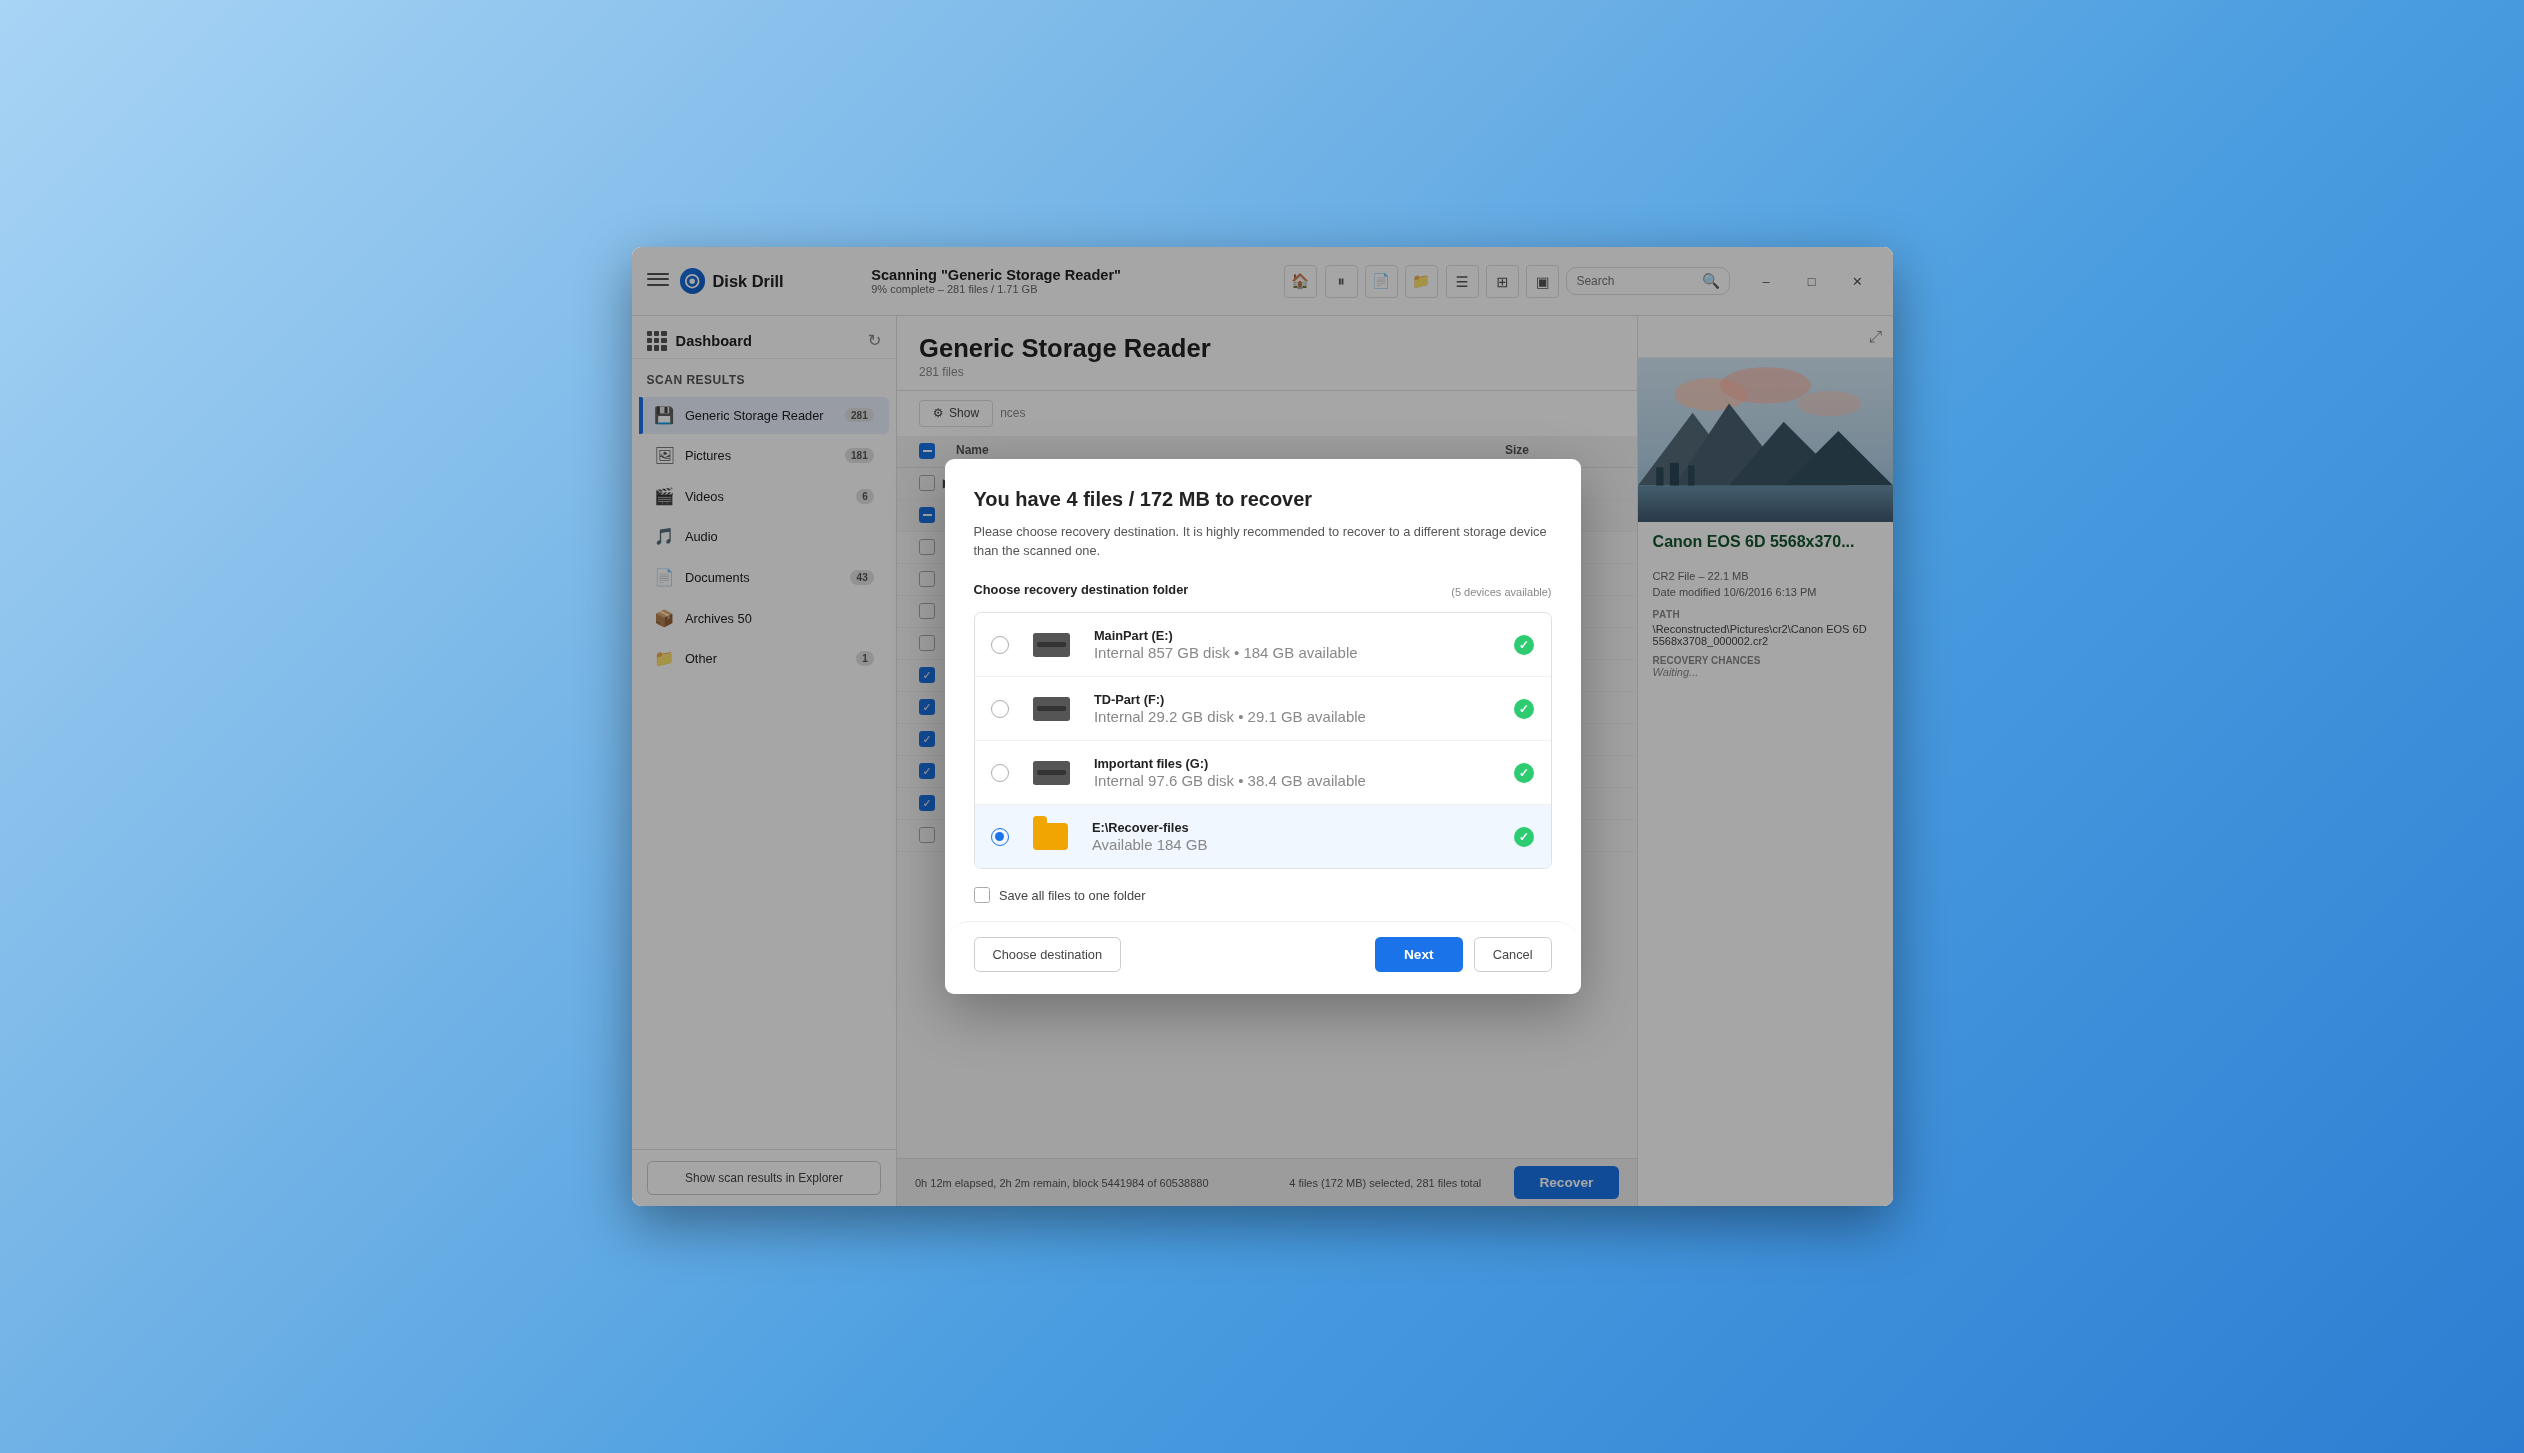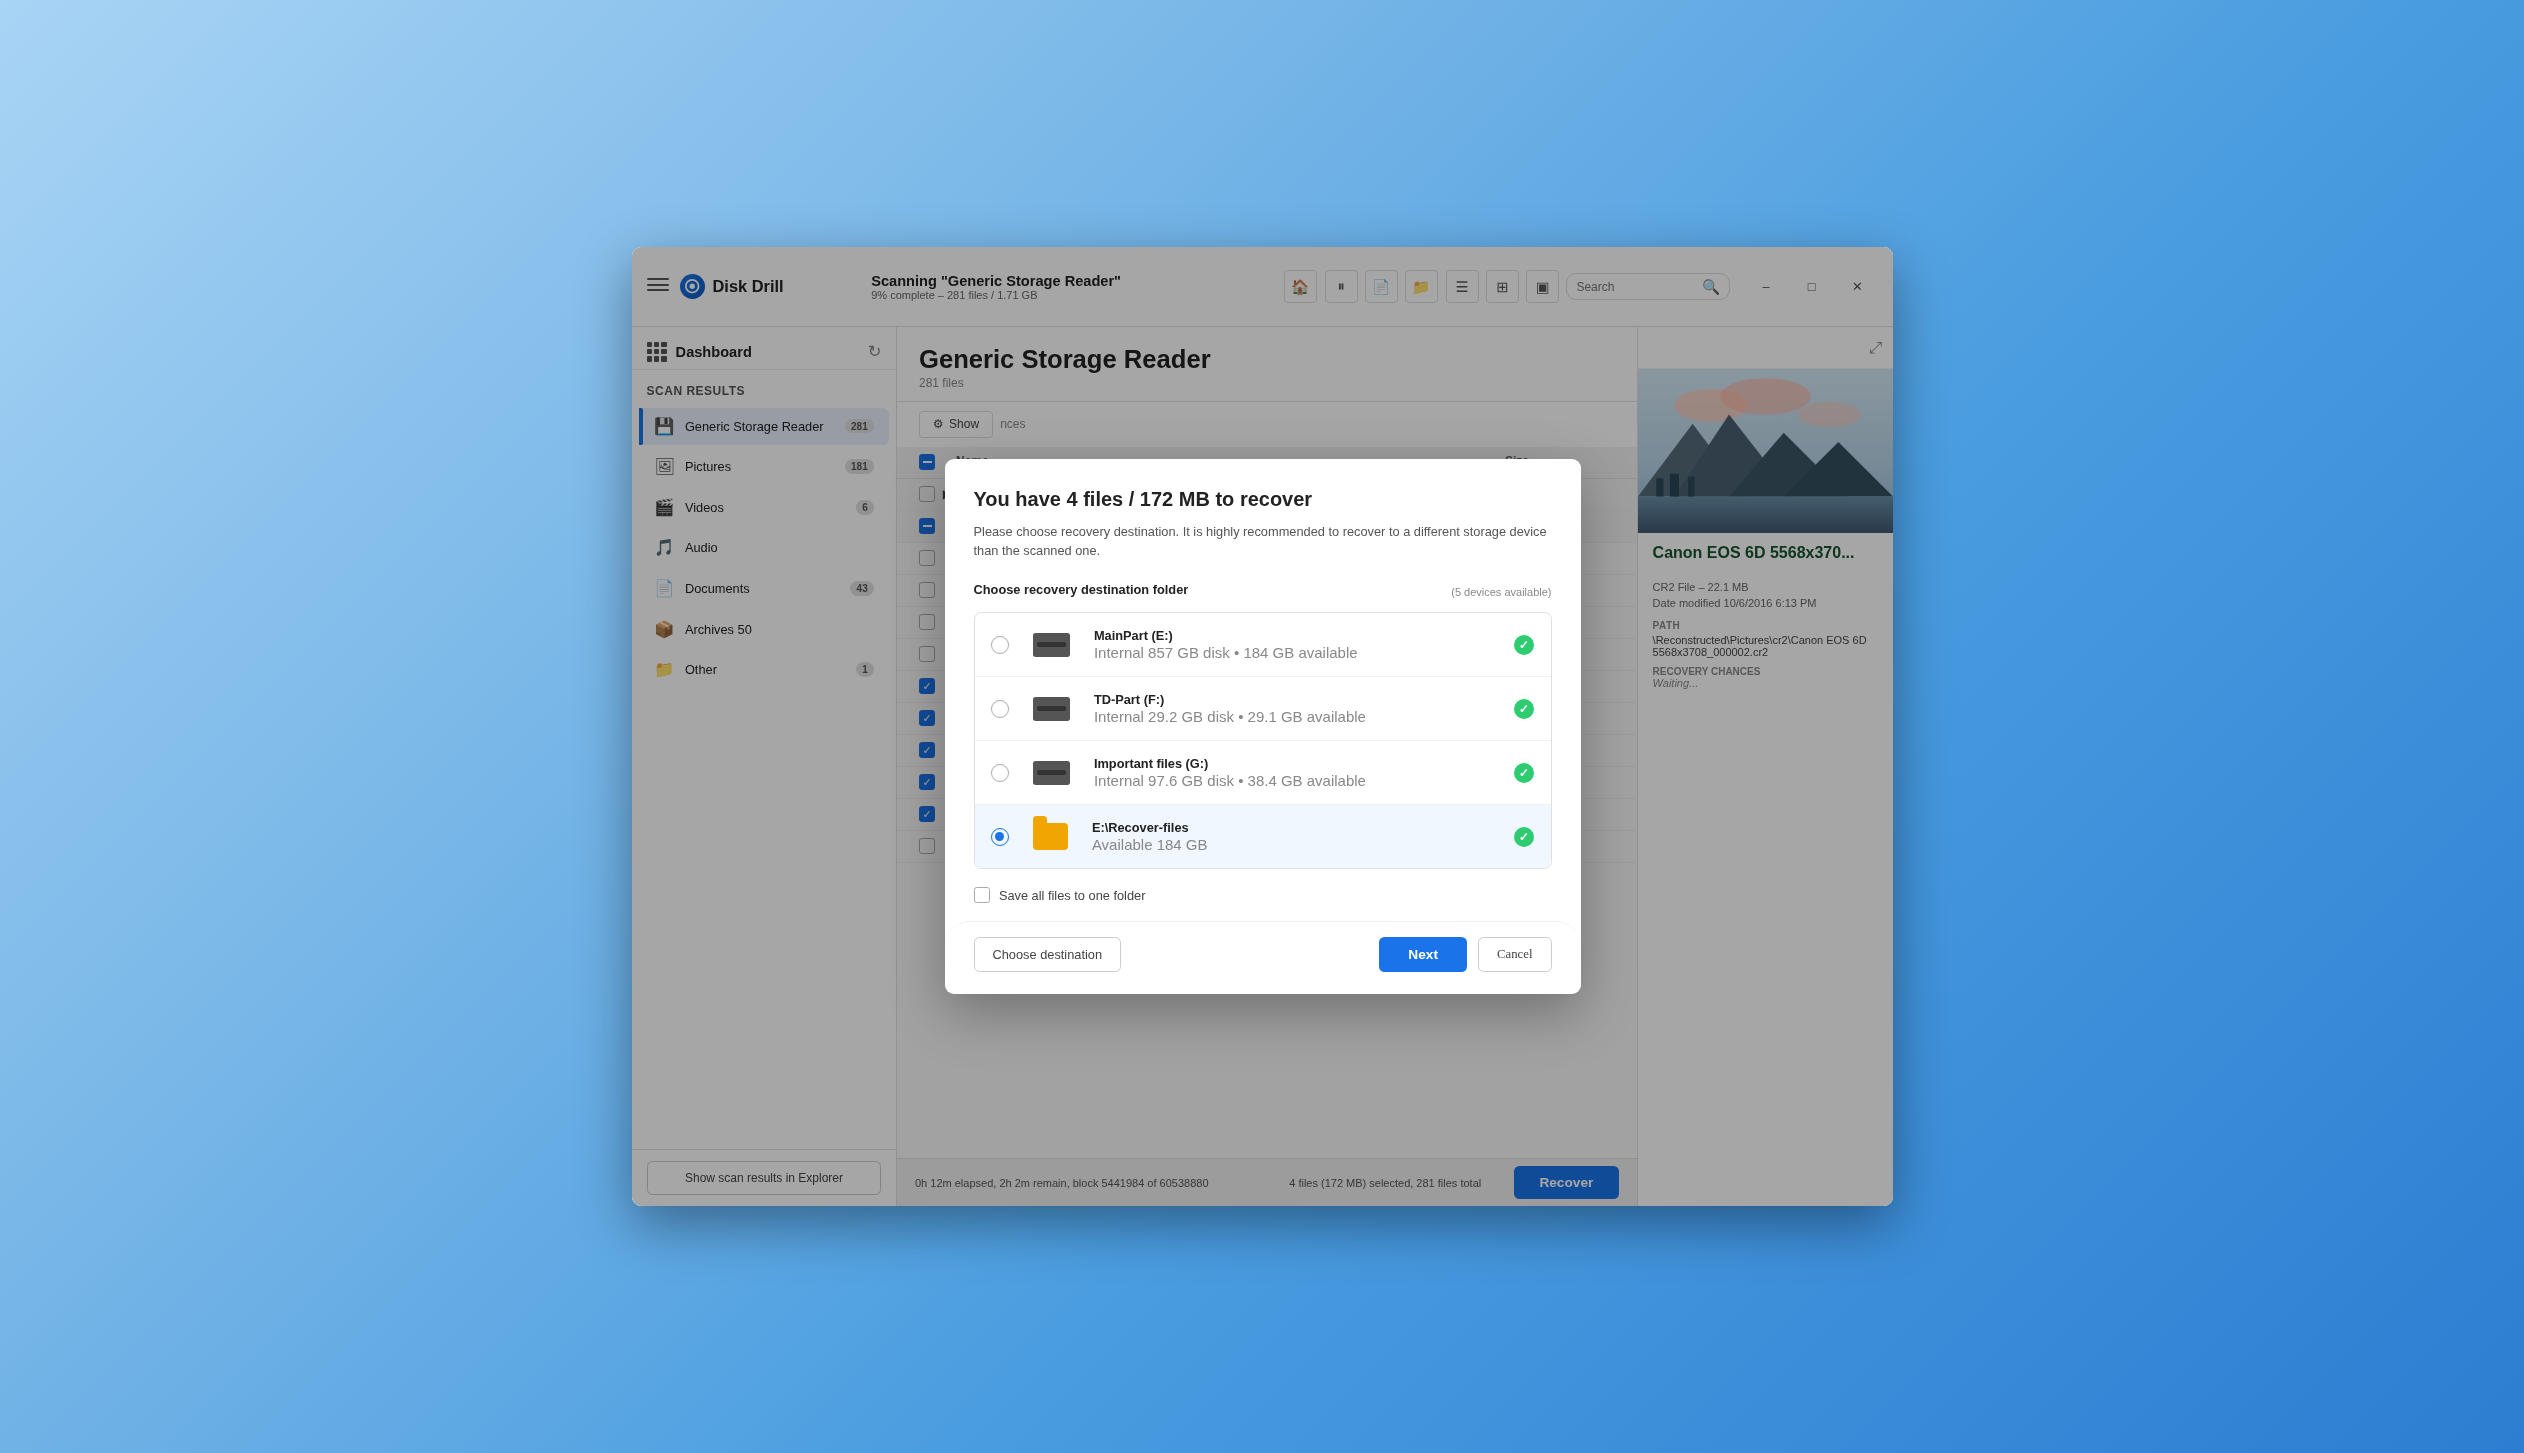--- a/index.html
+++ b/index.html
@@ -22,21 +22,21 @@
       box-shadow: 0 18px 55px rgba(0,0,0,0.4);
       display: flex;
       flex-direction: column;
       overflow: hidden;
       position: relative;
     }
 
     
     .title-bar {
       background: #ffffff;
-      height: 80px;
+      height: 69px;
       display: flex;
       align-items: center;
       padding: 0 14.6px;
       border-bottom: 0.9px solid #e0e0e0;
       flex-shrink: 0;
     }
     .title-bar-left {
       display: flex;
       align-items: center;
       gap: 11px;
@@ -679,21 +679,20 @@
     }
 
     .cancel-btn {
       background: transparent;
       border: 0.9px solid #ccc;
       border-radius: 5.5px;
       padding: 9px 18px;
       font-size: 12.8px;
       color: #444;
       cursor: pointer;
-      font-family: Liberation Serif, serif;
     }
 
     
     ::-webkit-scrollbar { width: 5.5px; }
     ::-webkit-scrollbar-track { background: #f0f0f0; }
     ::-webkit-scrollbar-thumb { background: #ccc; border-radius: 2.7px; }
 
     .blue-accent-bar {
       width: 3.7px;
       position: absolute;

